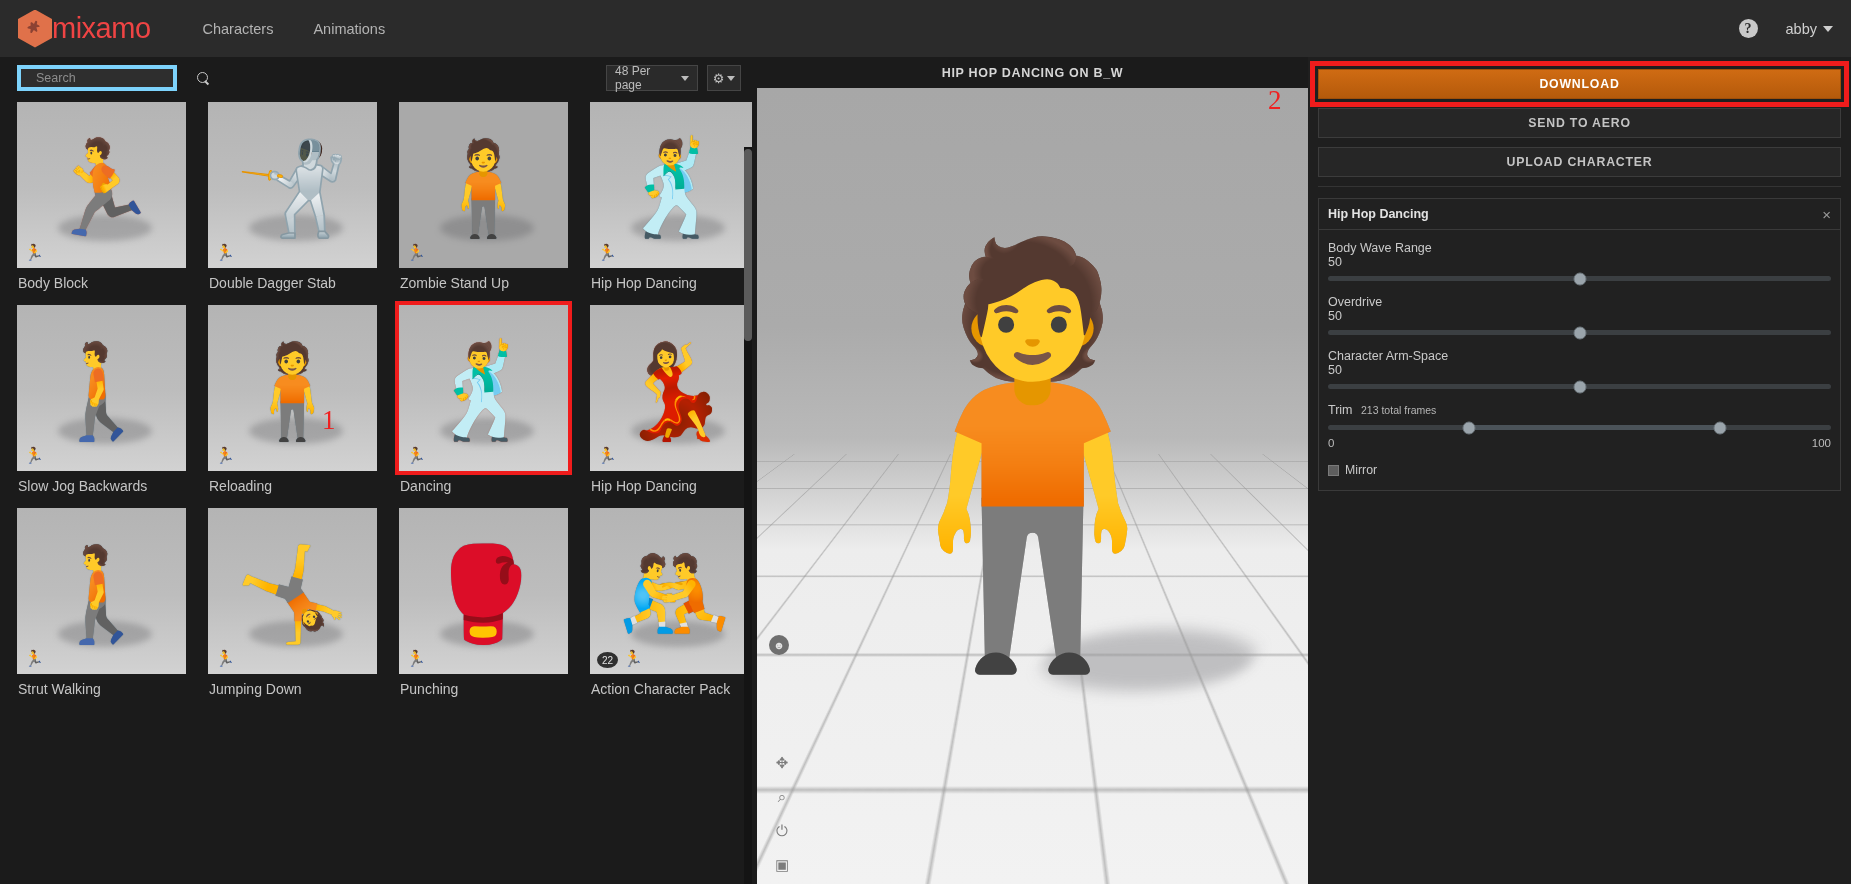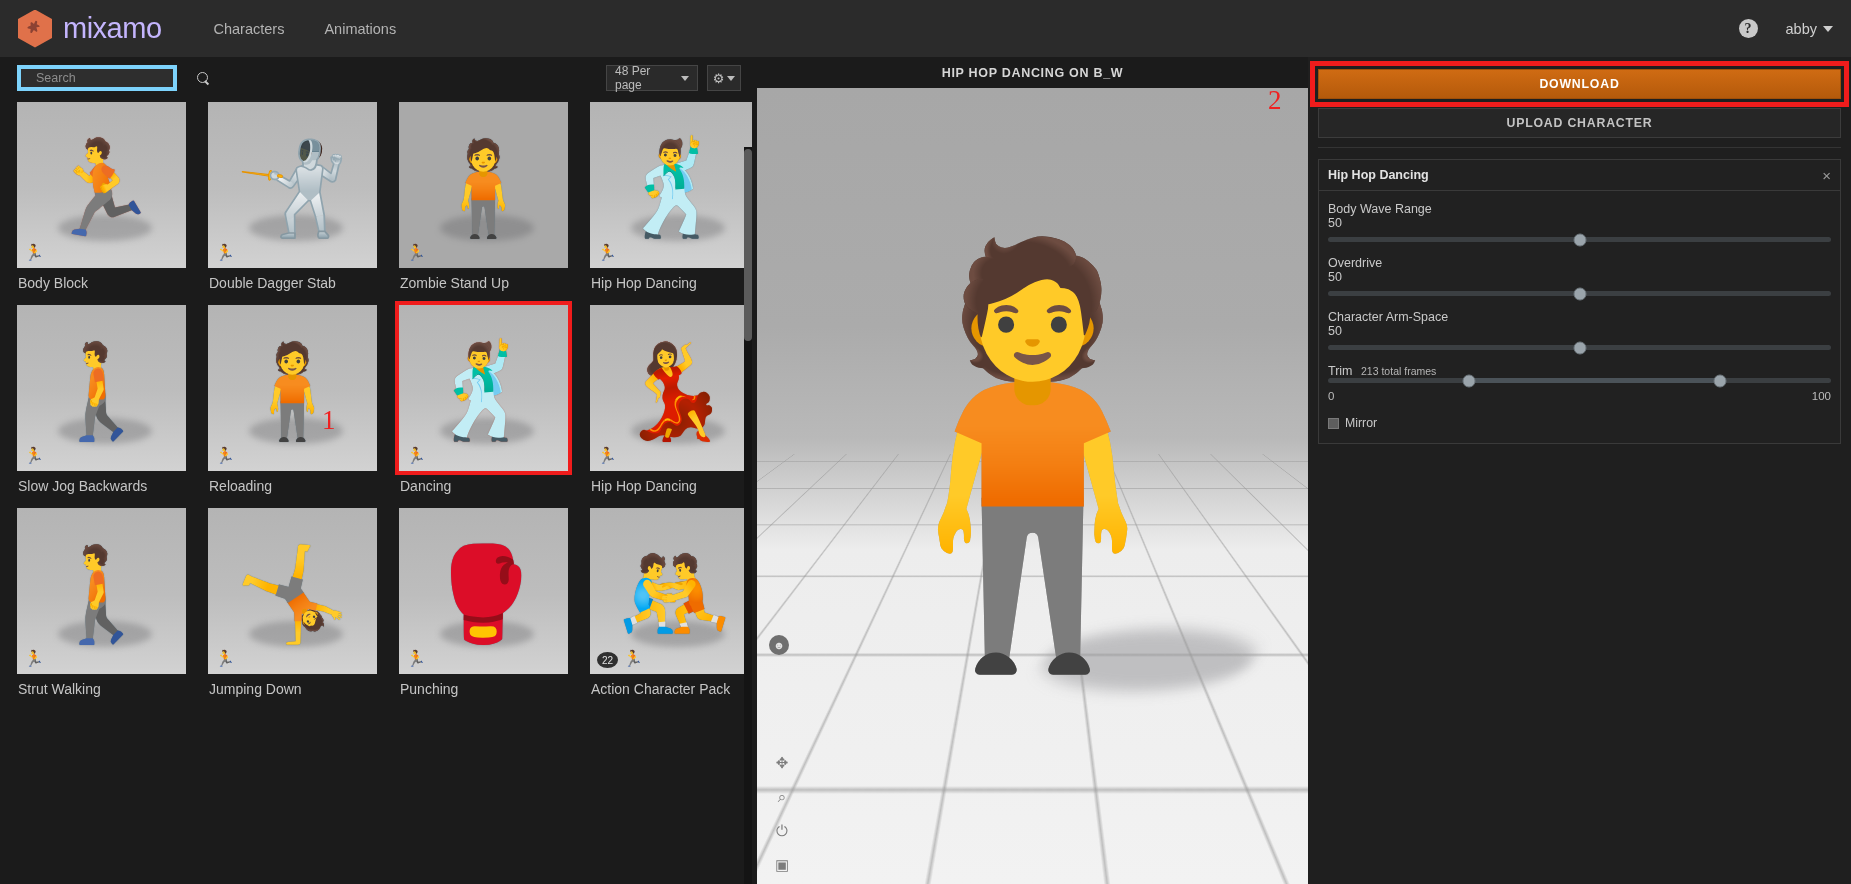--- a/index.html
+++ b/index.html
@@ -18,22 +18,22 @@
   }
   #logo-wrap { display: flex; align-items: center; margin-left: 18px; }
   .hexlogo {
     width: 34px; height: 38px; position: relative;
     background: #e0714a;
     clip-path: polygon(50% 0%, 100% 25%, 100% 75%, 50% 100%, 0% 75%, 0% 25%);
     display: flex; align-items: center; justify-content: center;
   }
   .hexlogo svg { width: 22px; height: 24px; }
   #brand {
-    color: #c4b5fd; font-size: 29px; letter-spacing: -0.5px;
-    margin-left: 11px; font-weight: 400;
+    color: #ef4444; font-size: 29px; letter-spacing: -0.5px;
+    margin-left: 0; font-weight: 400;
   }
   .navlink {
     color: #b3b3b3; font-size: 14.5px; margin-left: 40px;
     text-decoration: none; cursor: pointer;
   }
   .navlink:first-of-type { margin-left: 52px; }
   #topnav-right {
     margin-left: auto; display: flex; align-items: center; margin-right: 18px;
   }
   .help-icon {
@@ -249,21 +249,21 @@
   .track .fill {
     position: absolute; left: 0; top: 0; height: 5px;
     background: #4b5359; border-radius: 3px;
   }
   .knob {
     position: absolute; top: 50%; width: 13px; height: 13px;
     border-radius: 50%; background: #9aa4ab; border: 1px solid #6f787e;
     transform: translate(-50%,-50%); cursor: pointer;
   }
   #trim-head {
-    color: #c9c9c9; font-size: 12.5px; 
+    color: #c9c9c9; font-size: 12.5px; margin-bottom: 8px;
   }
   #trim-head small { font-size: 10.5px; color: #b6b6b6; margin-left: 5px; }
   #trim-scale {
     display: flex; justify-content: space-between; margin-top: 7px;
   }
   #trim-scale span { color: #bcbcbc; font-size: 11.5px; }
   #mirror-row {
     display: flex; align-items: center; gap: 6px; margin-top: 13px; cursor: pointer;
   }
   .chkbox {
@@ -433,20 +433,21 @@
     </div>
   </div>
 
   <div id="rightpanel">
 
     <div id="download-wrap">
       <div id="download-highlight"></div>
       <div class="rp-btn" id="download-btn">DOWNLOAD</div>
     </div>
 
+    <div class="rp-btn">SEND TO AERO</div>
     <div class="rp-btn">UPLOAD CHARACTER</div>
 
     <div id="rp-divider"></div>
 
     <div id="anim-card">
       <div id="anim-card-head">
         <span id="anim-card-title">Hip Hop Dancing</span>
         <span id="anim-card-close">×</span>
       </div>
       <div id="anim-card-body">

